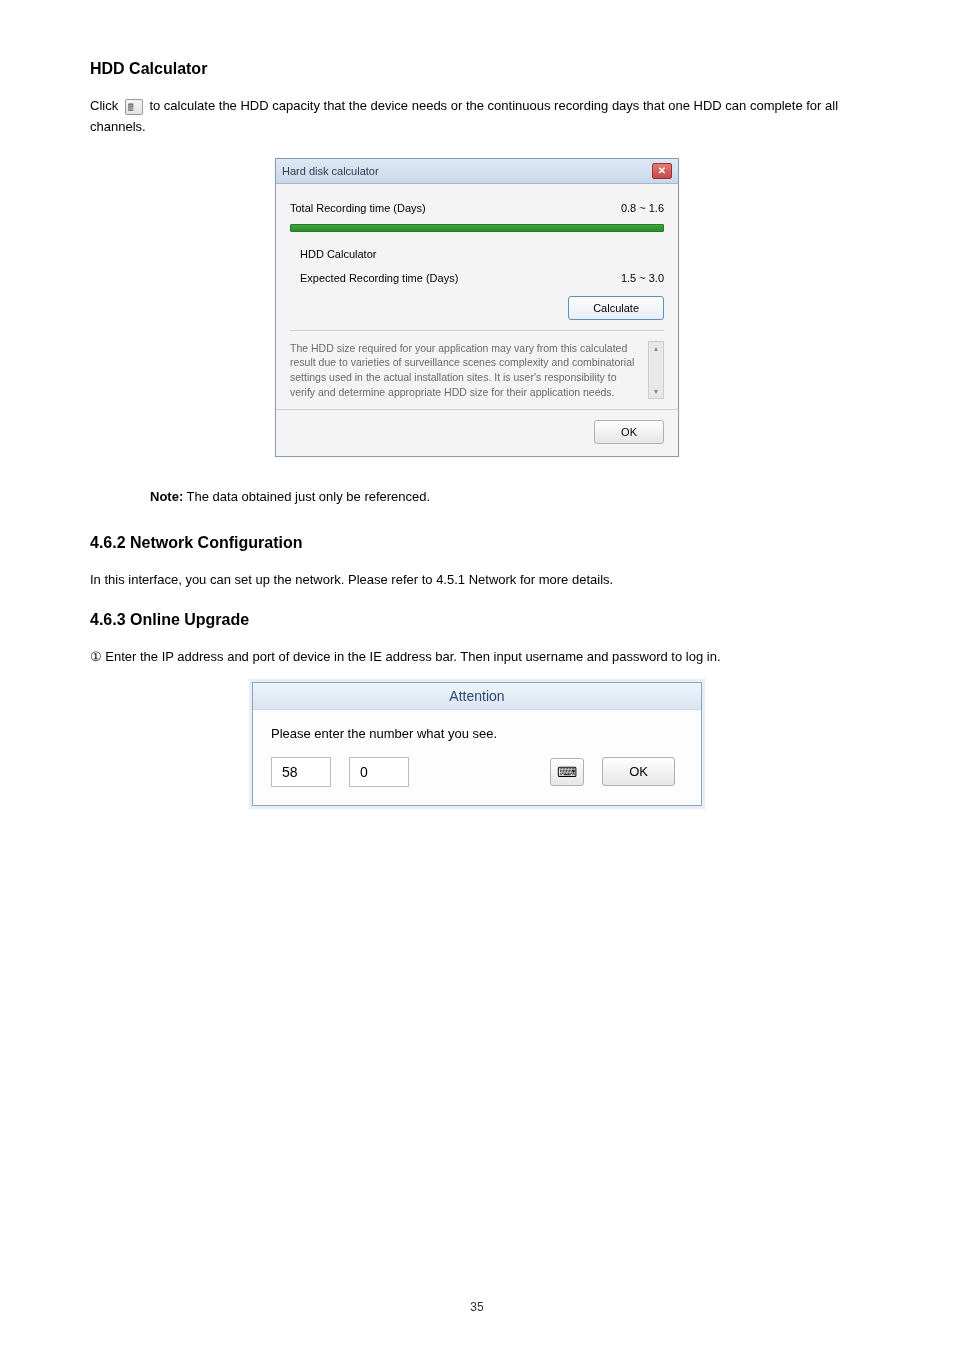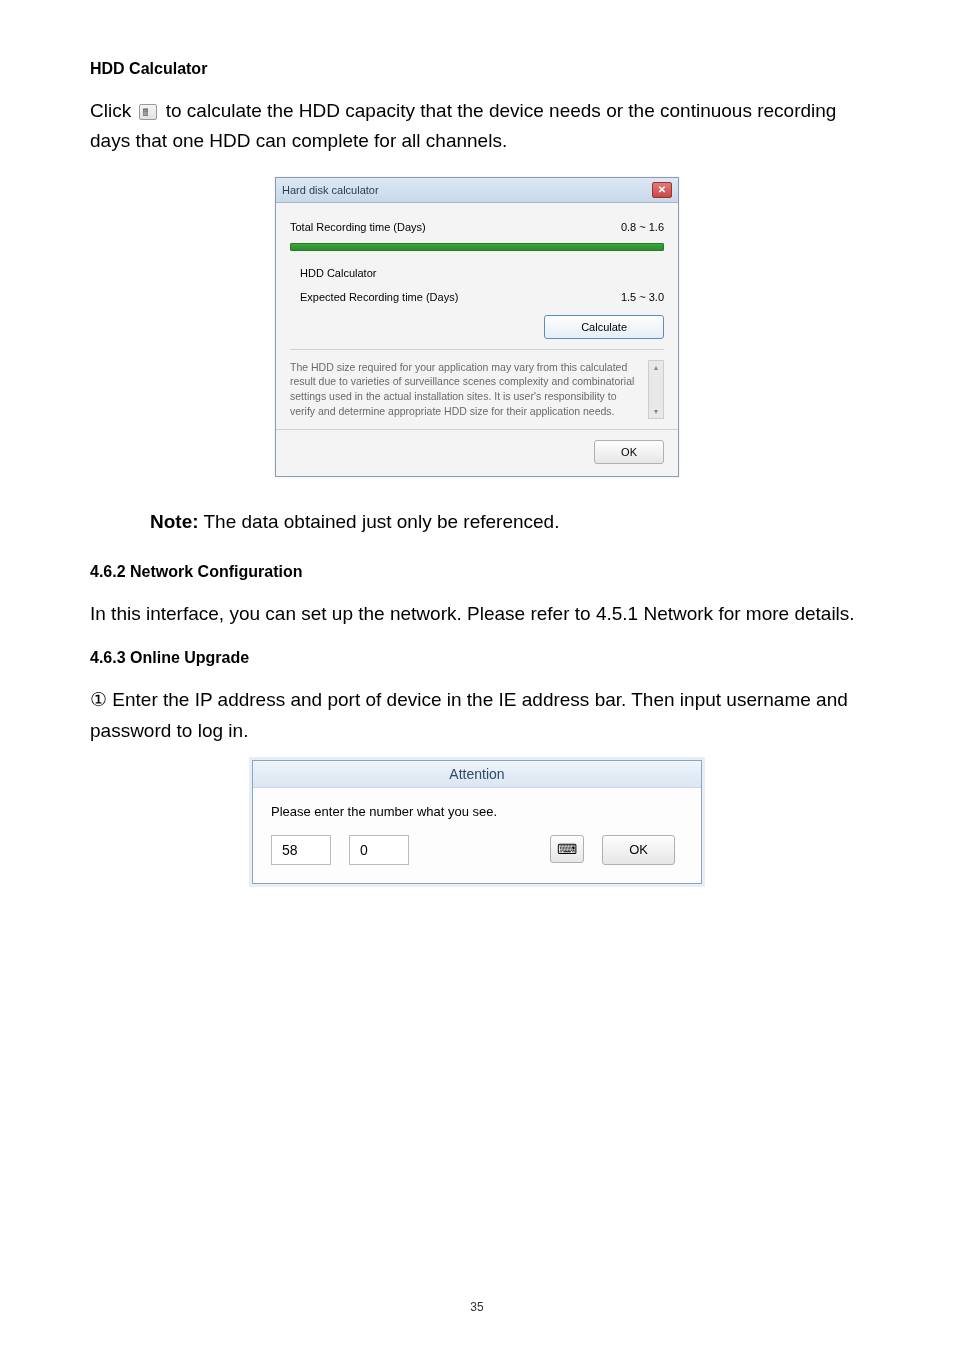--- a/index.html
+++ b/index.html
@@ -14,21 +14,21 @@
     }
     .content {
       padding: 60px 90px;
     }
     .section-heading {
       font-size: 16px;
       font-weight: bold;
       margin-bottom: 18px;
     }
     .para {
-      font-size: 19px;
+      font-size: 13px;
       line-height: 1.6;
       margin-bottom: 14px;
     }
     .icon-inline {
       display: inline-block;
       width: 18px;
       height: 16px;
       background: linear-gradient(#f5f5f5, #e2e2e2);
       border: 1px solid #999;
       border-radius: 2px;
@@ -89,21 +89,21 @@
       background: linear-gradient(#3aa83a, #2e8b2e);
       border: 1px solid #2a7a2a;
       border-radius: 1px;
       margin: 4px 0 10px 0;
     }
     .hdd-sub {
       padding-left: 10px;
     }
     .hdd-calc-btn {
       display: inline-block;
-      padding: 5px 36px;
+      padding: 5px 24px;
       border: 1px solid #5a8fbf;
       background: linear-gradient(#fefefe, #e6eef6);
       border-radius: 3px;
       float: right;
       margin-top: 6px;
     }
     .hdd-divider {
       border-top: 1px solid #d0d0d0;
       margin: 10px 0;
       clear: both;
@@ -167,20 +167,21 @@
       text-align: center;
     }
     .attn-body {
       padding: 16px 26px 18px 18px;
     }
     .attn-prompt {
       margin-bottom: 16px;
     }
     .attn-row {
       display: flex;
+      align-items: center;
       gap: 18px;
     }
     .attn-box {
       border: 1px solid #bcbcbc;
       padding: 6px 10px;
       min-width: 60px;
       background: #fff;
       font-size: 14px;
     }
     .attn-gap { flex: 1; }

